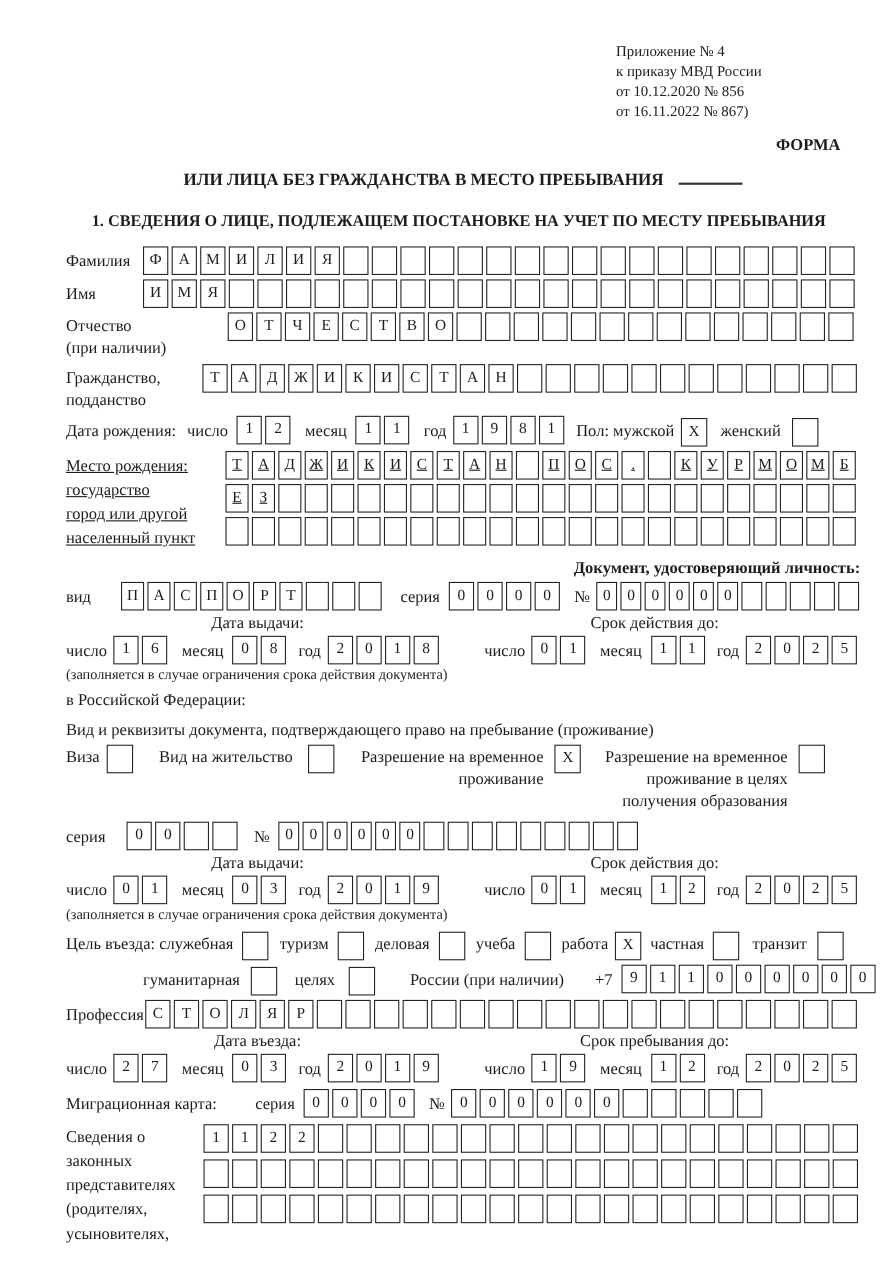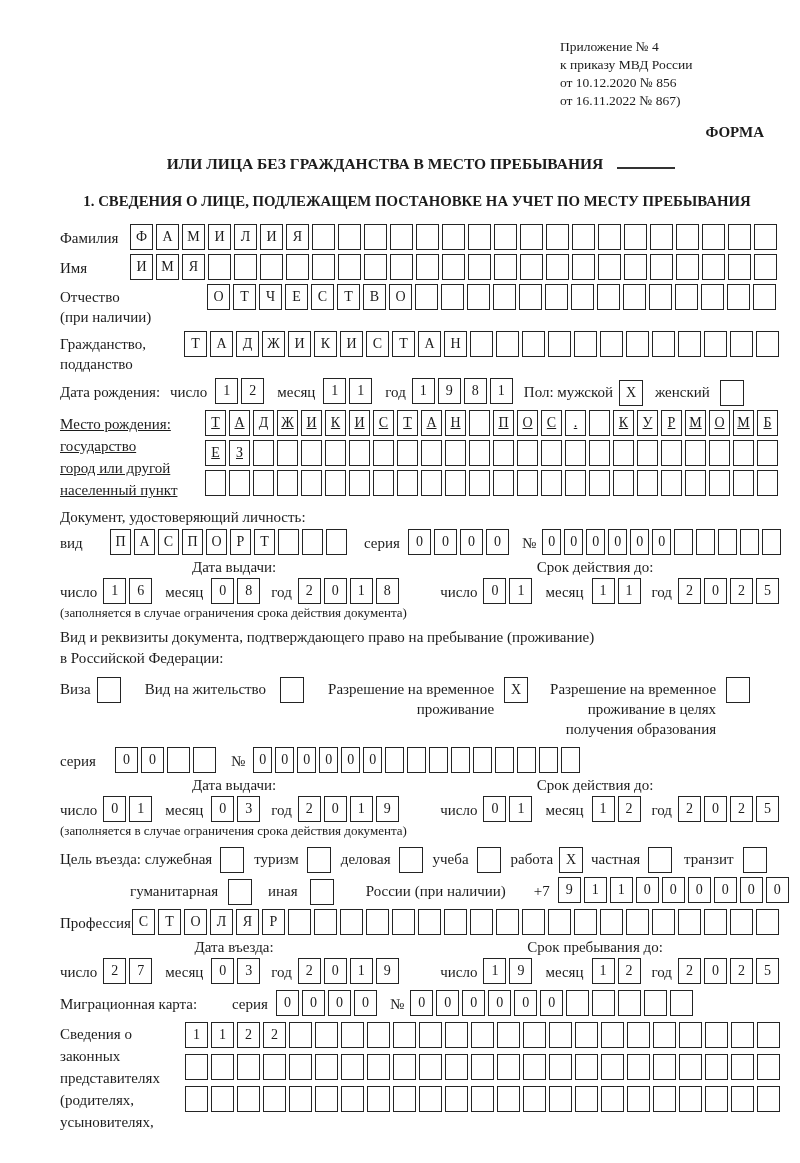--- a/index.html
+++ b/index.html
@@ -281,21 +281,21 @@
           <span class="cell"></span>
           <span class="cell"></span>
           <span class="cell"></span>
           <span class="cell"></span>
           <span class="cell"></span>
           <span class="cell"></span>
         </div>
     </div>
   </div>
 
-  <div style="text-align:left;font-weight:normal;margin-bottom:3px">Документ, удостоверяющий личность:</div>
+  <div style="text-align:right;font-weight:bold;margin-bottom:3px">Документ, удостоверяющий личность:</div>
 
   <div class="frow">
     <span class="w" style="width:50px">вид</span>
     <div class="cells tight">
         <span class="cell">П</span>
         <span class="cell">А</span>
         <span class="cell">С</span>
         <span class="cell">П</span>
         <span class="cell">О</span>
         <span class="cell">Р</span>
@@ -368,22 +368,22 @@
             <span class="cell">2</span>
             <span class="cell">0</span>
             <span class="cell">2</span>
             <span class="cell">5</span>
           </div>
       </div>
     </div>
   </div>
   <div class="note-right">(заполняется в случае ограничения срока действия документа)</div>
 
+  <div class="textline" style="margin-bottom:6px">в Российской Федерации:</div>
   <div class="textline">Вид и реквизиты документа, подтверждающего право на пребывание (проживание)</div>
-  <div class="textline" style="margin-bottom:6px">в Российской Федерации:</div>
 
   <div class="frow" style="margin-bottom:8px">
     <span class="w">Виза</span>
     <span class="box" style="margin-left:6px"></span>
     <span class="w" style="margin-left:24px">Вид на жительство</span>
     <span class="box" style="margin-left:14px"></span>
     <div class="cb-label" style="margin-left:24px">
       <div>Разрешение на временное</div>
       <div>проживание</div>
     </div>
@@ -485,21 +485,21 @@
     <span class="box" style="margin-left:6px">X</span>
     <span class="w" style="margin-left:8px">частная</span>
     <span class="box" style="margin-left:8px"></span>
     <span class="w" style="margin-left:12px">транзит</span>
     <span class="box" style="margin-left:10px"></span>
   </div>
 
   <div class="frow">
     <span class="w" style="margin-left:70px">гуманитарная</span>
     <span class="box" style="margin-left:10px"></span>
-    <span class="w" style="margin-left:16px">иная</span>
+    <span class="w" style="margin-left:16px">целях</span>
     <span class="box" style="margin-left:12px"></span>
     <span class="w" style="margin-left:32px">России (при наличии)</span>
     <span class="w" style="margin:0 8px 0 28px">+7</span>
     <div class="cells">
         <span class="cell">9</span>
         <span class="cell">1</span>
         <span class="cell">1</span>
         <span class="cell">0</span>
         <span class="cell">0</span>
         <span class="cell">0</span>

